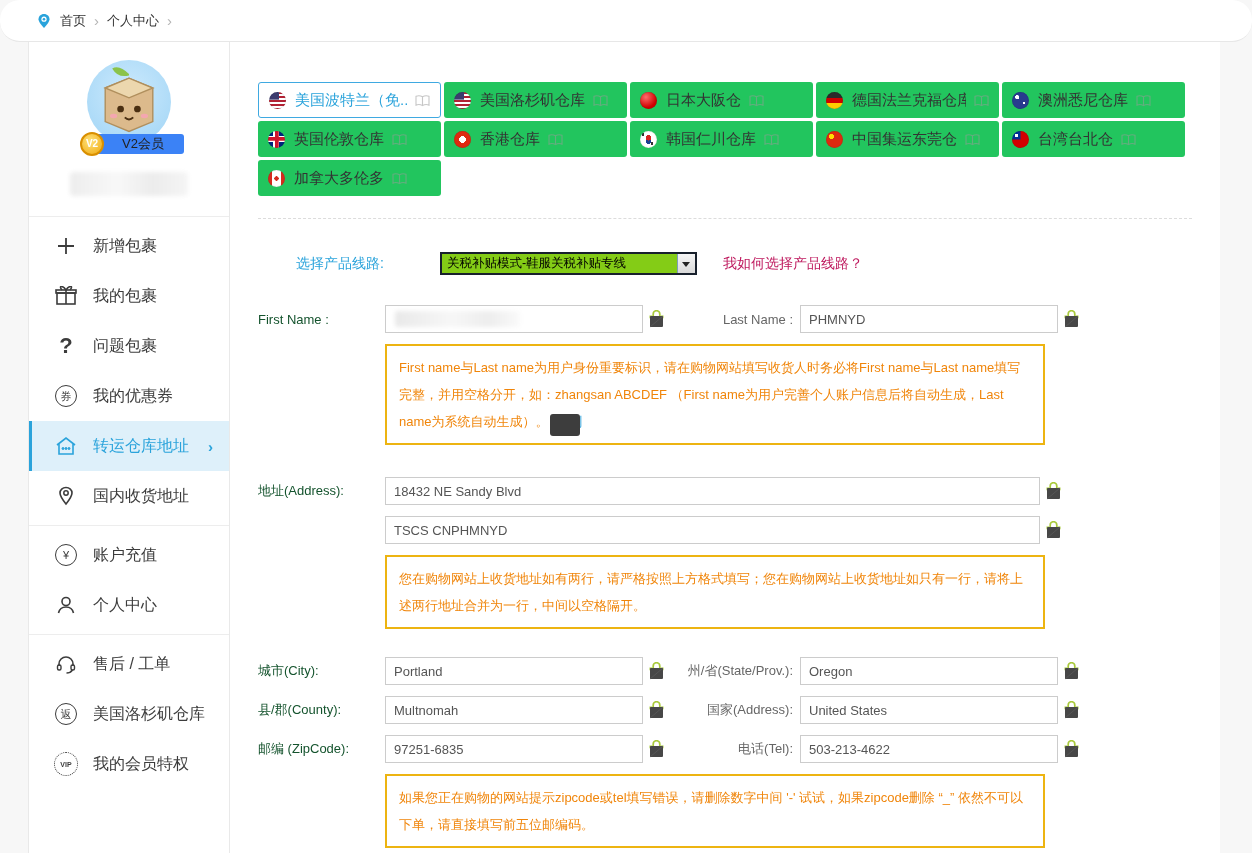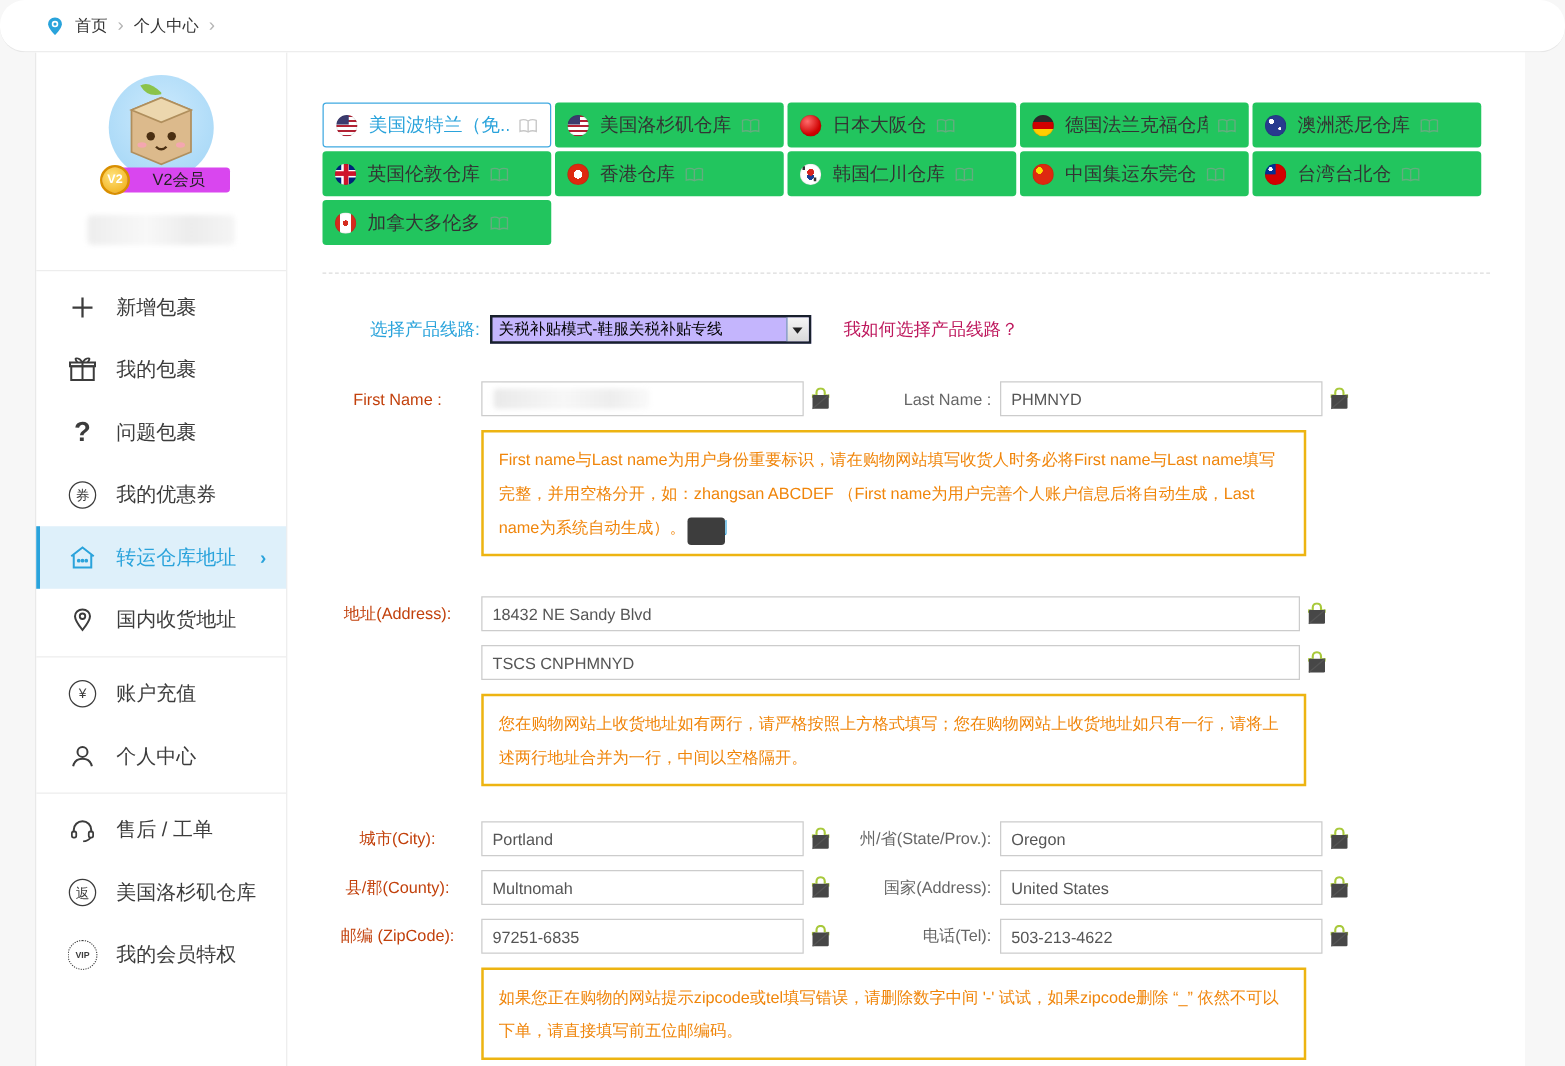--- a/index.html
+++ b/index.html
@@ -17,21 +17,21 @@
   .sidebar { position:absolute; left:28px; top:42px; width:202px; height:811px; background:#fff;
     border-left:1px solid #e9e9e9; border-right:1px solid #e9e9e9; }
   .main { position:absolute; left:230px; top:42px; width:990px; height:811px; background:#fff;
     padding:40px 28px 0 28px; overflow:hidden; }
 
   
   .userblock { padding:18px 0 14px 0; text-align:center; border-bottom:1px solid #ededed; position:relative; }
   .avatar { width:84px; height:84px; border-radius:50%; background:radial-gradient(circle at 50% 40%, #cdeafd, #9fd4f5);
     margin:0 auto; position:relative; }
   .vbadge { position:relative; margin:-12px auto 0 auto; width:110px; height:24px; }
-  .vpill { position:absolute; left:18px; top:2px; width:92px; height:20px; background:#d946ef; border-radius:3px;
+  .vpill { position:absolute; left:18px; top:2px; width:92px; height:20px; background:#3b82f6; border-radius:3px;
     font-size:13px; color:#222; line-height:20px; text-align:center; padding-left:10px; }
   .vmedal { position:absolute; left:6px; top:0; width:24px; height:24px; border-radius:50%;
     background:radial-gradient(circle at 40% 35%, #ffe27a, #efa90f); border:2px solid #d98f00;
     color:#fff; font-weight:bold; font-size:10px; line-height:20px; text-align:center; }
   .user-blur { width:118px; height:24px; margin:16px auto 6px auto; border-radius:4px;
     background:linear-gradient(90deg,#ededed,#f8f8f8 40%,#ececec 70%,#f5f5f5); filter:blur(2px); }
 
   
   .menu { padding-top:4px; }
   .mi { height:50px; display:flex; align-items:center; padding-left:24px; font-size:16px; color:#3c3c3c;
@@ -77,32 +77,32 @@
   .f-ca { background:radial-gradient(circle at 50% 50%, #d52b1e 0 18%, transparent 19%),
           linear-gradient(90deg,#d52b1e 0 24%,#fff 24% 76%,#d52b1e 76%); }
   .f-tw { background:radial-gradient(circle at 26% 26%, #fff 0 9%, transparent 10%),
           linear-gradient(#002f95,#002f95) 0 0/50% 50% no-repeat, #d30000; }
 
   .dash { border-top:1px dashed #dcdcdc; margin-top:22px; }
 
   
   .prodrow { display:flex; align-items:center; margin:33px 0 0 38px; font-size:14px; }
   .prodrow .plabel { color:#2aa3db; margin-right:8px; }
-  .selbox { width:257px; height:23px; border:2px solid #18202c; background:#c4b5fd; display:flex;
-    align-items:center; position:relative; cursor:pointer; }
+  .selbox { width:257px; height:23px; border:2px solid #18202c; background:#84cc16; display:flex;
+    align-items:center; position:relative; cursor:pointer;margin-left:48px; }
   .selbox .seltext { font-size:12.5px; color:#000; padding-left:5px; flex:1; white-space:nowrap; overflow:hidden; }
   .selbox .selbtn { width:18px; height:100%; border-left:1px solid #7f9db9;
     background:linear-gradient(#f5f5f5,#d9d9d9); display:flex; align-items:center; justify-content:center; }
   .selbox .selbtn:after { content:""; border:4px solid transparent; border-top:5px solid #222; margin-top:5px; }
   .helplink { color:#be185d; margin-left:26px; font-size:14px; cursor:pointer; }
 
   
   .form { margin-top:30px; font-size:13px; }
   .frow { display:flex; align-items:center; margin-bottom:11px; }
-  .flabel { width:127px; text-align:center; color:#c2410c; padding-right:7px; flex:0 0 127px; }
+  .flabel { width:127px; text-align:left; color:#14532d; padding-right:7px; flex:0 0 127px; }
   .flabel2 { width:130px; text-align:right; color:#666; padding-right:7px; flex:0 0 130px; margin-left:6px; }
   input.fin { height:28px; border:1px solid #ccc; font-size:13px; color:#555; padding:0 8px; background:#fff;
     font-family:"Liberation Sans","DejaVu Sans",sans-serif; outline:none; }
   .w-s { width:258px; } .w-l { width:655px; }
   .cpy { margin-left:6px; display:inline-flex; cursor:pointer; flex:0 0 auto; }
   .inwrap { position:relative; display:inline-flex; }
   .blurred { position:absolute; left:10px; top:6px; width:125px; height:16px; border-radius:3px;
     background:linear-gradient(90deg,#e9e9e9,#f7f7f7 45%,#ededed 75%,#fafafa); filter:blur(2px); }
 
   .notice { margin:4px 0 14px 127px; width:660px; border:2px solid #edb411; background:#fff;

